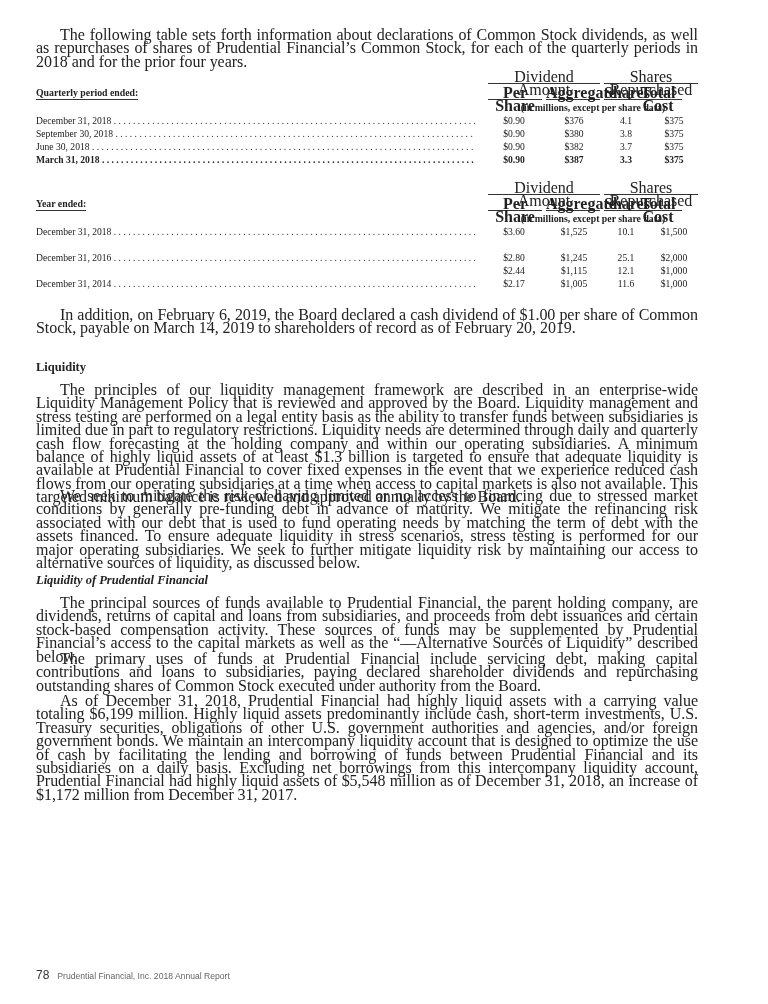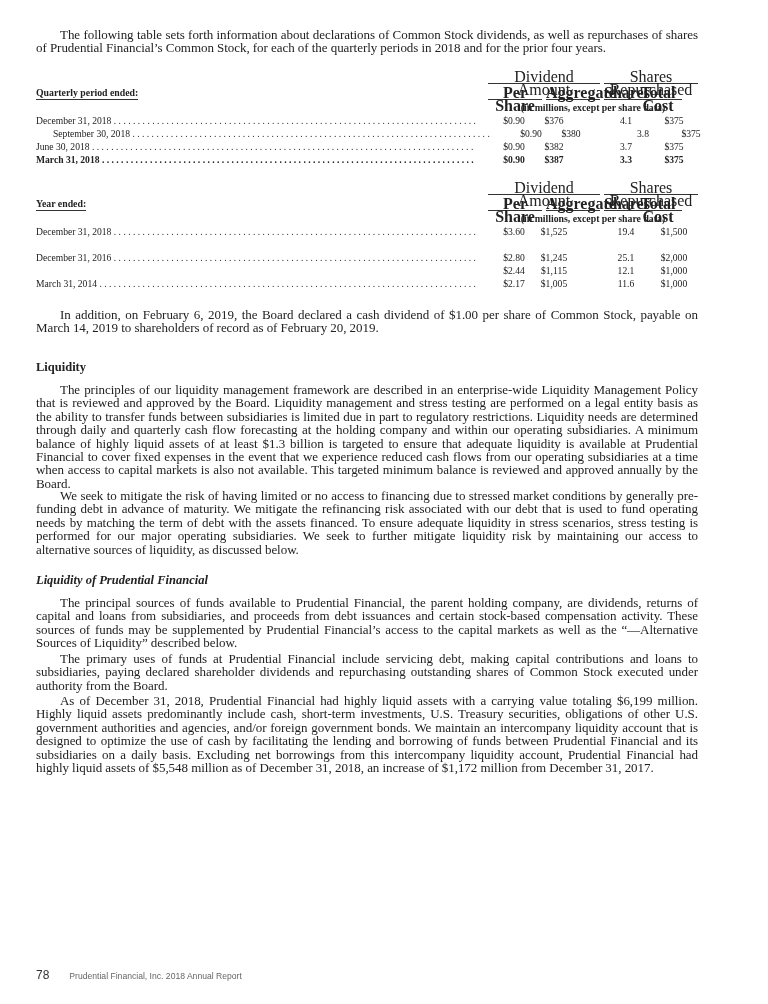--- a/index.html
+++ b/index.html
@@ -1,42 +1,42 @@
 <!DOCTYPE html>
 <html><head>
   <meta charset="utf-8">
   <style>
     html, body { margin: 0; padding: 0; background: #ffffff; }
     body { width: 768px; height: 1004px; position: relative; overflow: hidden;
            font-family: "Liberation Serif", serif; color: #222; }
-    p.para { margin: 0; font-size: 13px; line-height: 13.4px; text-align: justify; text-indent: 24px; letter-spacing: -0.05px; }
+    p.para { margin: 0; font-size: 16px; line-height: 13.4px; text-align: justify; text-indent: 24px; letter-spacing: -0.05px; }
     .t-table { position: absolute; left: 36px; width: 662px; font-size: 9.6px; }
     .t-row { position: absolute; left: 0; width: 662px; height: 12px; line-height: 12px; }
     .t-label { position: absolute; left: 0; width: 440px; white-space: nowrap; overflow: hidden; }
     .t-label::after { content: " . . . . . . . . . . . . . . . . . . . . . . . . . . . . . . . . . . . . . . . . . . . . . . . . . . . . . . . . . . . . . . . . . . . . . . . . . . . . . . . . . . . . . . . . . . . . . . . . . . . . . . . . . . . . . . . . . ."; }
     .cell { position: absolute; text-align: center; }
     .c1 { left: 450px; width: 56px; }
-    .c2 { left: 490px; width: 56px; text-align: center; }
+    .c2 { left: 510px; width: 56px; text-align: center; }
     .c3 { left: 568px; width: 44px; }
     .c4 { left: 614px; width: 48px; }
     .grp { position: absolute; font-weight: normal; font-size: 16px; text-align: center; border-bottom: 1.2px solid #333; height: 13px; line-height: 13px; }
     .g1 { left: 452px; width: 112px; }
     .g2 { left: 568px; width: 94px; }
     .sub { position: absolute; font-weight: bold; font-size: 16px; text-align: center; border-bottom: 1.2px solid #333; height: 13px; line-height: 13px; }
     .s1 { left: 452px; width: 54px; }
     .s2 { left: 510px; width: 54px; }
     .s3 { left: 568px; width: 42px; }
     .s4 { left: 598px; width: 48px; }
     .section-label { position: absolute; left: 0; font-weight: bold; font-size: 9.8px; border-bottom: 1.2px solid #333; height: 13px; line-height: 13px; }
     .units { position: absolute; left: 452px; width: 210px; text-align: center; font-weight: bold; font-size: 9.8px; height: 12px; line-height: 12px; }
     h2.sec { position: absolute; left: 36px; margin: 0; font-size: 12.5px; font-weight: bold; }
     h3.subsec { position: absolute; left: 36px; margin: 0; font-size: 12.5px; font-weight: bold; font-style: italic; }
     .block { position: absolute; left: 36px; width: 662px; }
     .footer { position: absolute; left: 36px; top: 965px; font-family: "Liberation Sans", sans-serif; color: #666; }
-    .footer .pnum { font-size: 12px; color: #333; margin-right: 20px; }
+    .footer .pnum { font-size: 12px; color: #333; margin-right: 8px; }
     .footer .ptitle { font-size: 8.6px; }
   </style>
 </head>
 <body>
 
 <div class="block" style="top:28px;">
   <p class="para">The following table sets forth information about declarations of Common Stock dividends, as well as repurchases of shares of Prudential Financial’s Common Stock, for each of the quarterly periods in 2018 and for the prior four years.</p>
 </div>
 
 <div class="t-table" style="top:70px; height:110px;">
@@ -49,21 +49,21 @@
   <div class="sub s4" style="top:16px;">Total Cost</div>
   <div class="units" style="top:32px;">(in millions, except per share data)</div>
 
   <div class="t-row" style="top:45px;">
     <span class="t-label">December 31, 2018</span>
     <span class="cell c1">$0.90</span>
     <span class="cell c2">$376</span>
     <span class="cell c3">4.1</span>
     <span class="cell c4">$375</span>
   </div>
-  <div class="t-row" style="top:58px;margin-left:17px;">
+  <div class="t-row" style="top:58px;">
     <span class="t-label">September 30, 2018</span>
     <span class="cell c1">$0.90</span>
     <span class="cell c2">$380</span>
     <span class="cell c3">3.8</span>
     <span class="cell c4">$375</span>
   </div>
   <div class="t-row" style="top:71px;">
     <span class="t-label">June 30, 2018</span>
     <span class="cell c1">$0.90</span>
     <span class="cell c2">$382</span>
@@ -86,38 +86,38 @@
   <div class="sub s1" style="top:16px;">Per Share</div>
   <div class="sub s2" style="top:16px;">Aggregate</div>
   <div class="sub s3" style="top:16px;">Shares</div>
   <div class="sub s4" style="top:16px;">Total Cost</div>
   <div class="units" style="top:32px;">(in millions, except per share data)</div>
 
   <div class="t-row" style="top:45px;">
     <span class="t-label">December 31, 2018</span>
     <span class="cell c1">$3.60</span>
     <span class="cell c2">$1,525</span>
-    <span class="cell c3">19.4</span>
+    <span class="cell c3">10.1</span>
     <span class="cell c4">$1,500</span>
   </div>
   <div class="t-row" style="top:71px;">
     <span class="t-label">December 31, 2016</span>
     <span class="cell c1">$2.80</span>
     <span class="cell c2">$1,245</span>
     <span class="cell c3">25.1</span>
     <span class="cell c4">$2,000</span>
   </div>
   <div class="t-row" style="top:84px;">
     <span class="cell c1">$2.44</span>
     <span class="cell c2">$1,115</span>
     <span class="cell c3">12.1</span>
     <span class="cell c4">$1,000</span>
   </div>
   <div class="t-row" style="top:97px;">
-    <span class="t-label">March 31, 2014</span>
+    <span class="t-label">December 31, 2014</span>
     <span class="cell c1">$2.17</span>
     <span class="cell c2">$1,005</span>
     <span class="cell c3">11.6</span>
     <span class="cell c4">$1,000</span>
   </div>
 </div>
 
 <div class="block" style="top:308px;">
   <p class="para">In addition, on February 6, 2019, the Board declared a cash dividend of $1.00 per share of Common Stock, payable on March 14, 2019 to shareholders of record as of February 20, 2019.</p>
 </div>

